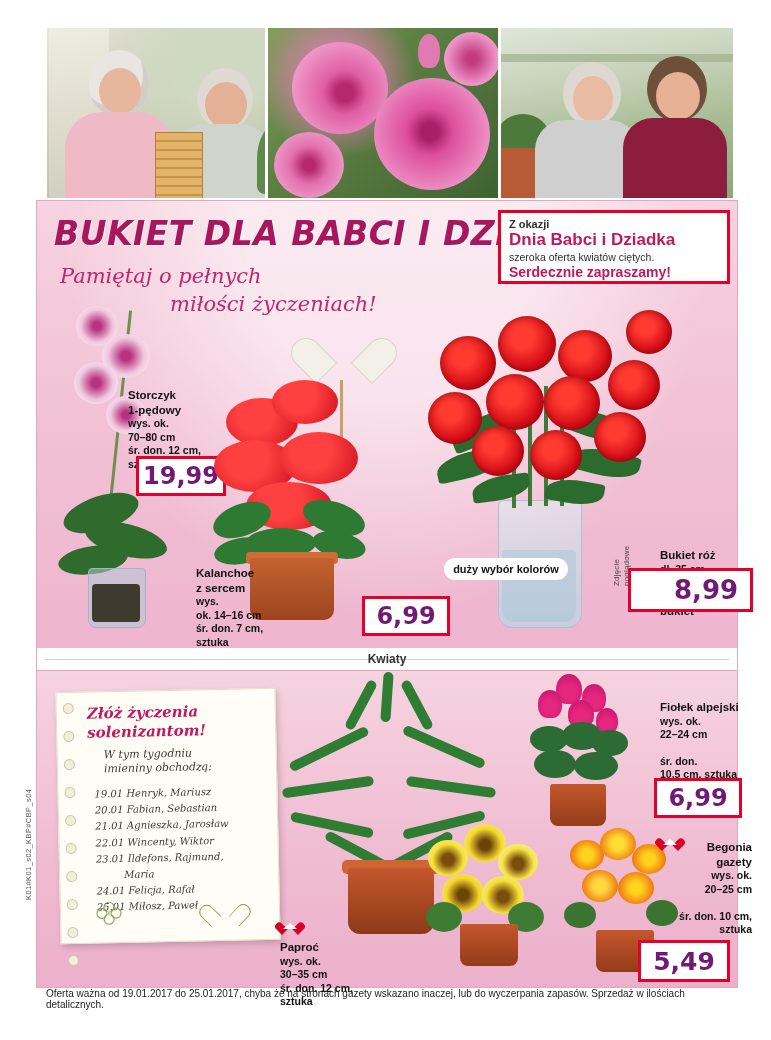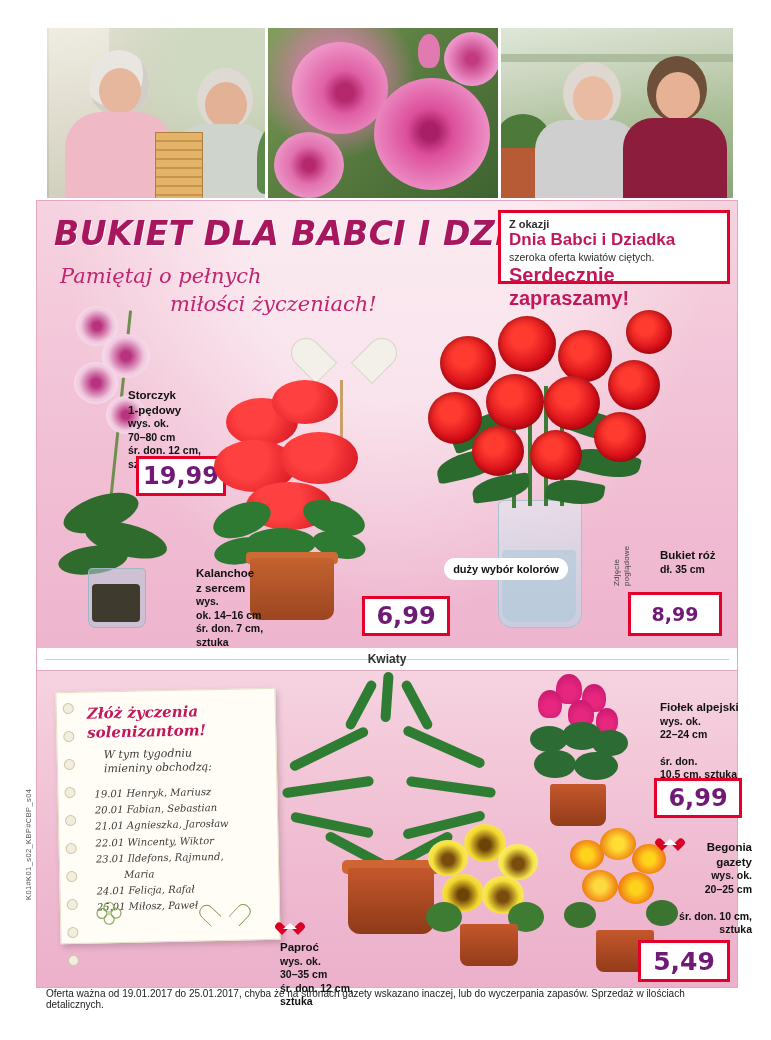--- a/index.html
+++ b/index.html
@@ -71,21 +71,21 @@
      color:#a6175e;text-shadow:1px 1px 0 #fff;}
   .head-sub{position:absolute;left:60px;top:262px;width:420px;
      font-family:"DejaVu Serif", serif;font-style:italic;font-size:21px;color:#c0266f;line-height:1.35;}
   .head-sub .l2{display:block;margin-left:110px;}
 
   .occasion{position:absolute;left:498px;top:210px;width:232px;height:74px;
      background:#ffffff;border:3px solid #e3002a;box-sizing:border-box;padding:5px 8px;}
   .occ1{font-size:11px;color:#2e2e2e;font-weight:bold;}
   .occ2{font-size:17px;color:#c2185b;font-weight:bold;line-height:1.05;margin-top:1px;}
   .occ3{font-size:10.5px;color:#2e2e2e;margin-top:2px;}
-  .occ4{font-size:20px;color:#c2185b;font-weight:bold;margin-top:1px;}
+  .occ4{font-size:14px;color:#c2185b;font-weight:bold;margin-top:1px;}
 
   
   .price{position:absolute;background:#fff;border:3px solid #e3002a;
      font-weight:bold;color:#701a75;display:flex;align-items:center;justify-content:center;}
   .price span{font-family:"DejaVu Sans", sans-serif;}
 
   .prodtxt{position:absolute;font-size:10.5px;line-height:1.28;color:#111;font-weight:bold;}
   .prodtxt b{font-size:11.5px;}
 
   
@@ -338,21 +338,21 @@
   </div>
   <div class="sideinfo">
     <span>Zdjęcie poglądowe</span>
   </div>
 
   <div class="prodtxt" style="left:660px;top:548px;width:80px;">
     <b>Bukiet róż</b><br>
     <span>dł. 35 cm</span><br><br>
     <b>11 sztuk bukiet</b>
   </div>
-  <div class="price" style="left:628px;top:592px;width:88px;height:38px;font-size:19px;">
+  <div class="price" style="left:628px;top:568px;width:88px;height:38px;font-size:26px;padding-left:31px;">
     <span>8,99</span>
   </div>
 
   <div class="band">
     <div class="ln lnl"></div>
       <div class="ln lnr"></div>
     <div class="lbl">Kwiaty</div>
   </div>
 
   <div class="panel2"></div>

